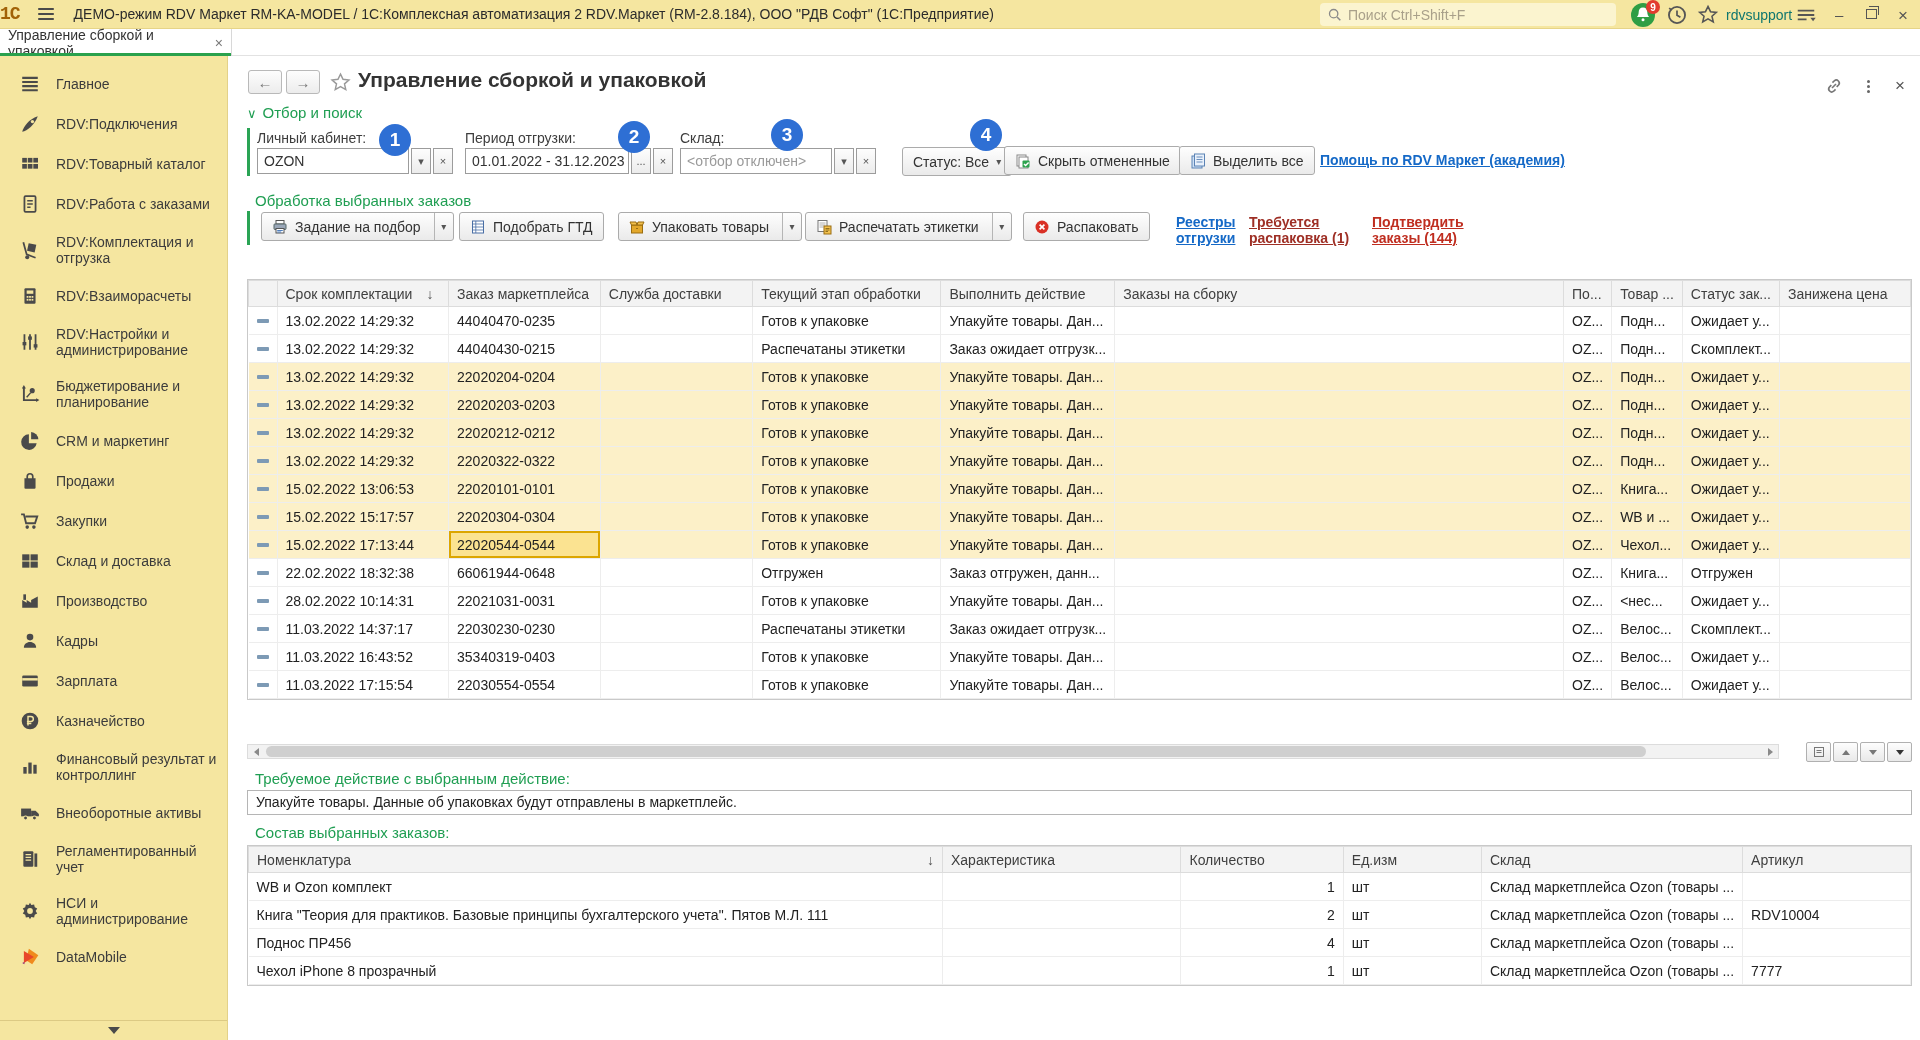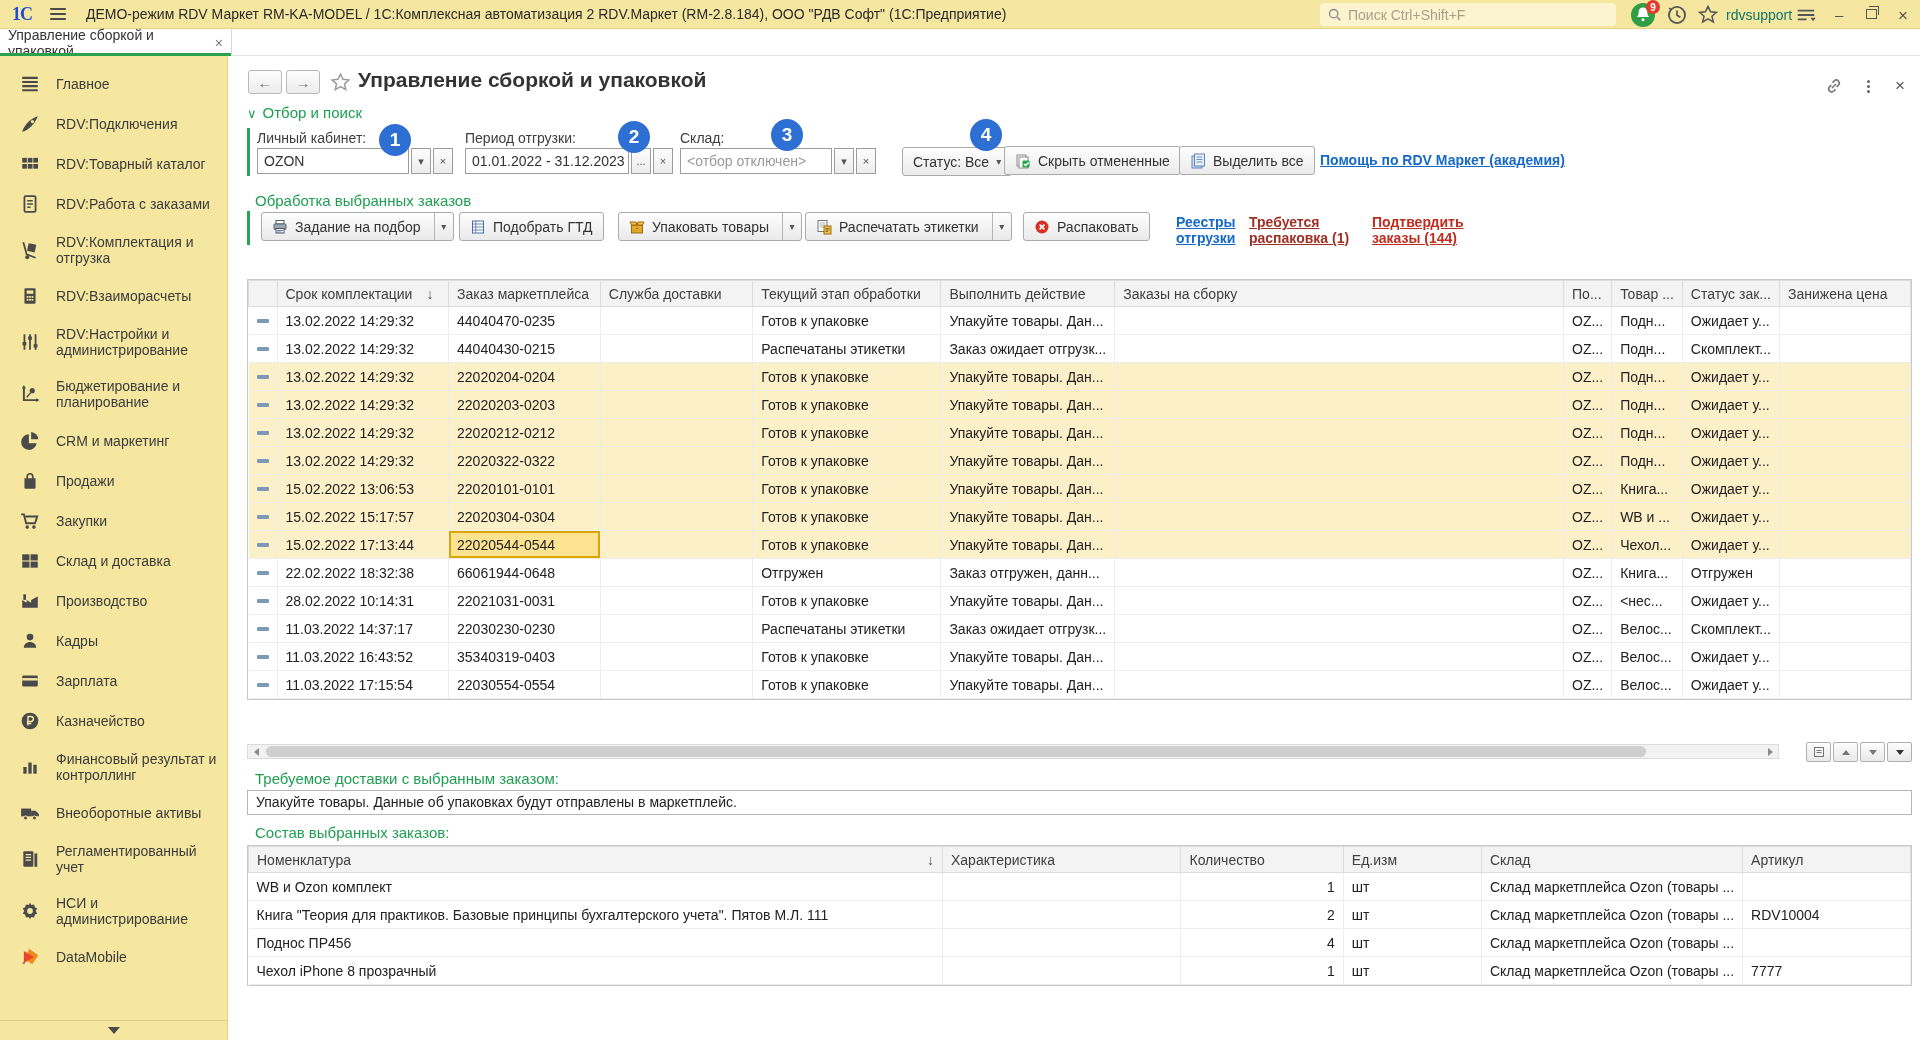--- a/index.html
+++ b/index.html
@@ -1,21 +1,21 @@
 <!DOCTYPE html>
 <html><head>
 <meta charset="utf-8">
 <style>
   * { box-sizing: border-box; margin: 0; padding: 0; }
   html,body { width:1920px; height:1040px; overflow:hidden; font-family:"Liberation Sans",sans-serif; background:#fff; }
   body { position:relative; color:#333; }
 
   
   .titlebar { position:absolute; left:0; top:0; width:1920px; height:29px; background:#f5e6a0; border-bottom:1px solid #e6d488; display:flex; align-items:center; }
-  .logo-1c { font-weight:bold; font-size:18px; color:#1d4ed8; margin-left:12px; font-family:Liberation Serif, serif; letter-spacing:-1px; }
+  .logo-1c { font-weight:bold; font-size:18px; color:#a16207; font-family:Liberation Mono, monospace; letter-spacing:-1px; }
   .menu-burger { margin-left:16px; width:20px; height:20px; cursor:pointer; }
   .app-title { margin-left:18px; font-size:14px; color:#2b2b2b; white-space:nowrap; }
   .search-box { position:absolute; left:1320px; top:3px; width:296px; height:23px; background:#fbf4cf; border-radius:4px; display:flex; align-items:center; padding:0 7px; gap:6px; cursor:text; }
   .search-box .ph { color:#a9a08a; font-size:14px; }
   .tb-ico { position:absolute; top:4px; width:22px; height:22px; cursor:pointer; }
   .bell-wrap { position:absolute; left:1630px; top:2px; width:26px; height:26px; cursor:pointer; }
   .bell-badge { position:absolute; right:-4px; top:-2px; min-width:14px; height:14px; border-radius:8px; background:#e23b2e; color:#fff; font-size:10px; font-weight:bold; display:flex; align-items:center; justify-content:center; padding:0 3px; }
   .tb-user { position:absolute; left:1726px; top:7px; font-size:14px; color:#0f766e; cursor:pointer; }
   .win-btn { position:absolute; top:6px; font-size:15px; color:#555; cursor:pointer; }
   .restore-box { position:absolute; top:9px; width:11px; height:10px; border:1.5px solid #555; cursor:pointer; }
@@ -750,21 +750,21 @@
         <span class="tri-u"></span>
       </span>
     <span class="ln-btn">
         <span class="tri-d"></span>
       </span>
     <span class="ln-btn">
         <span class="tri-d" style="border-top-color:#333;"></span>
       </span>
   </div>
 
-  <span class="sec-green" style="position:absolute; left:27px; top:714px;">Требуемое доставки с выбранным заказом:</span>
+  <span class="sec-green" style="position:absolute; left:27px; top:714px;">Требуемое действие с выбранным действие:</span>
   <div class="action-box" style="left:19px; top:734px; width:1665px;">Упакуйте товары. Данные об упаковках будут отправлены в маркетплейс.</div>
 
   <span class="sec-green" style="position:absolute; left:27px; top:768px;">Состав выбранных заказов:</span>
   <div class="grid-wrap" style="left:19px; top:789px; width:1665px;">
     <table class="grid" id="comp-table">
         <colgroup>
           <col style="width: 698px;">
           <col style="width: 243px;">
           <col style="width: 165px;">
           <col style="width: 141px;">

